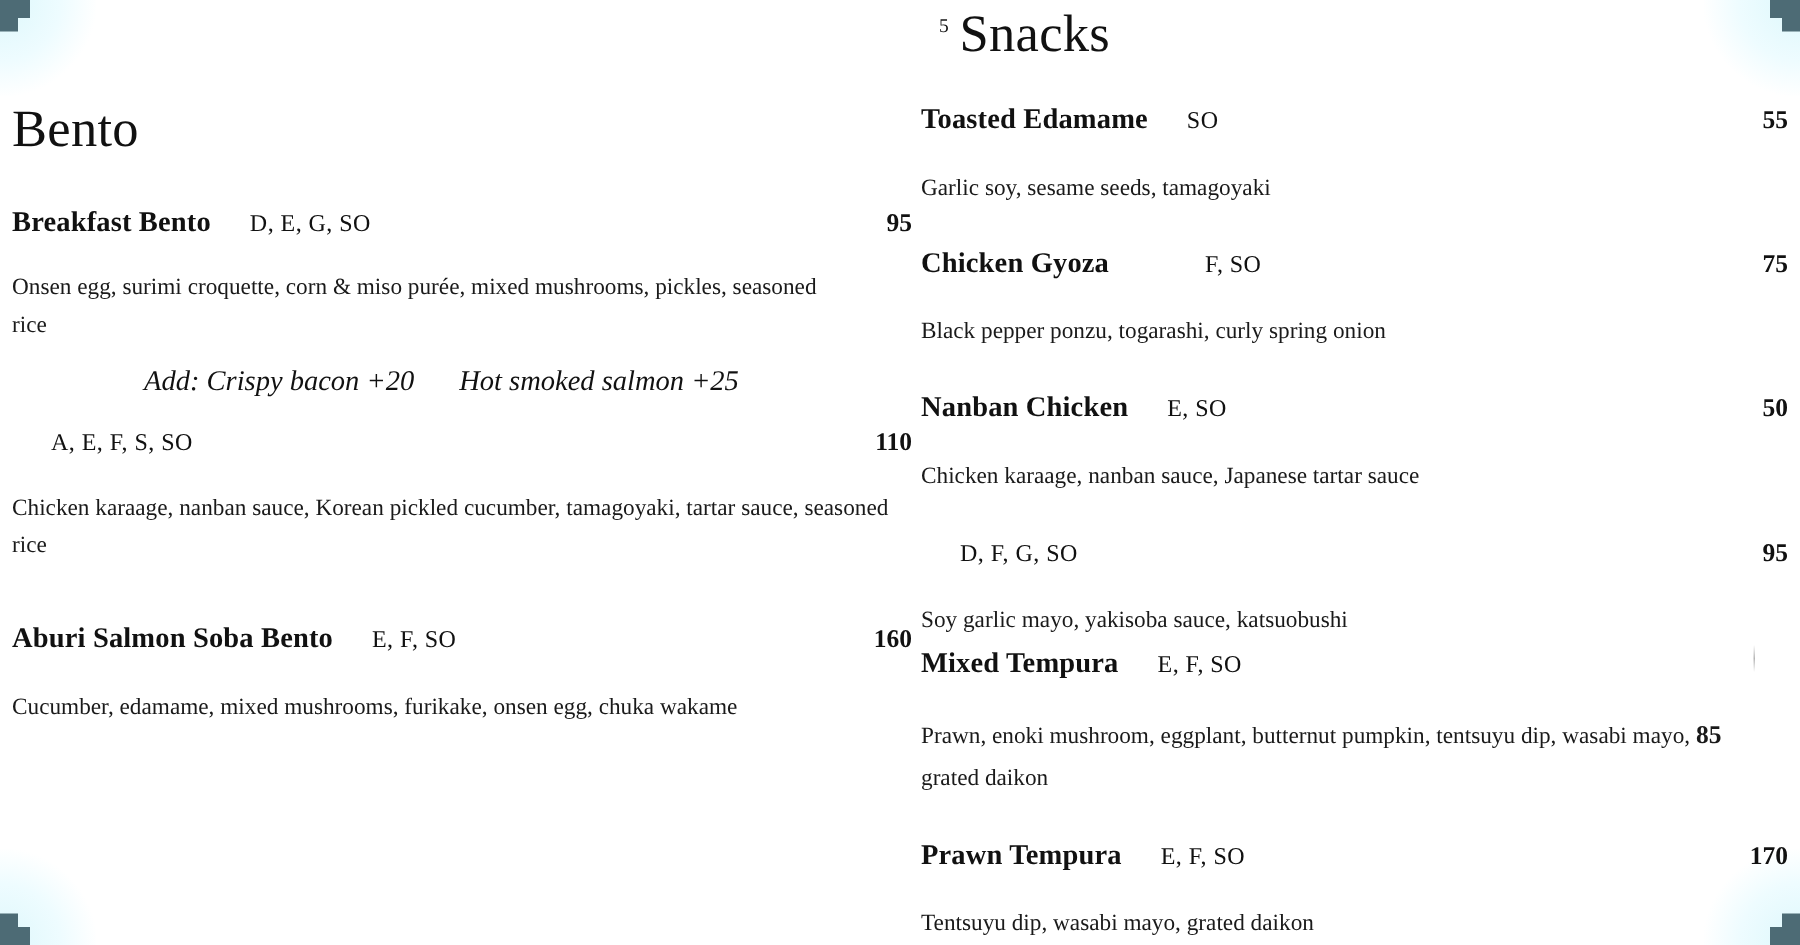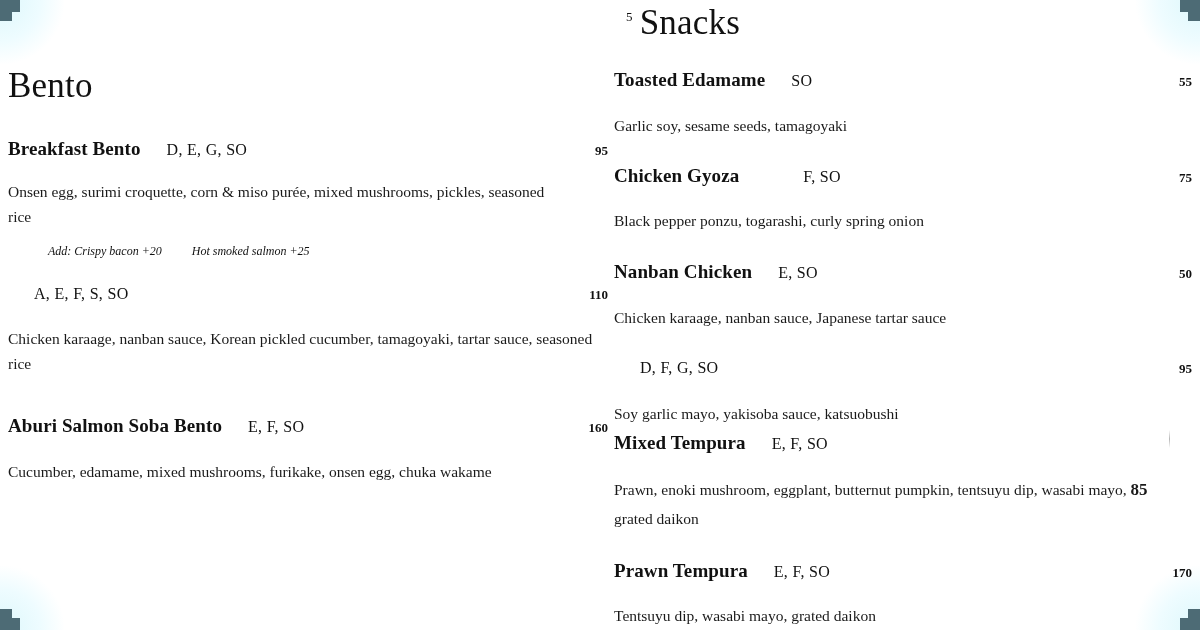--- a/index.html
+++ b/index.html
@@ -97,35 +97,36 @@
   }
   .allergens {
     font-weight: 400;
     font-size: 16px;
     margin-left: 26px;
     letter-spacing: 0.3px;
   }
   .price {
     margin-left: auto;
     font-weight: 700;
-    font-size: 13px;
+    font-size: 17px;
   }
   .desc {
     position: absolute;
     left: 0;
     font-size: 15.5px;
     font-weight: 400;
     line-height: 1.62;
     color: #1a1a1a;
   }
   .addons {
     position: absolute;
     font-style: italic;
-    font-size: 12px;
+    font-size: 19px;
     white-space: nowrap;
+    margin-left: 48px;
   }
   .addons .gap { display: inline-block; width: 30px; }
 
   .inline-price {
     font-weight: 700;
     font-size: 17px;
   }
 
   .ghost-mark {
     position: absolute;

